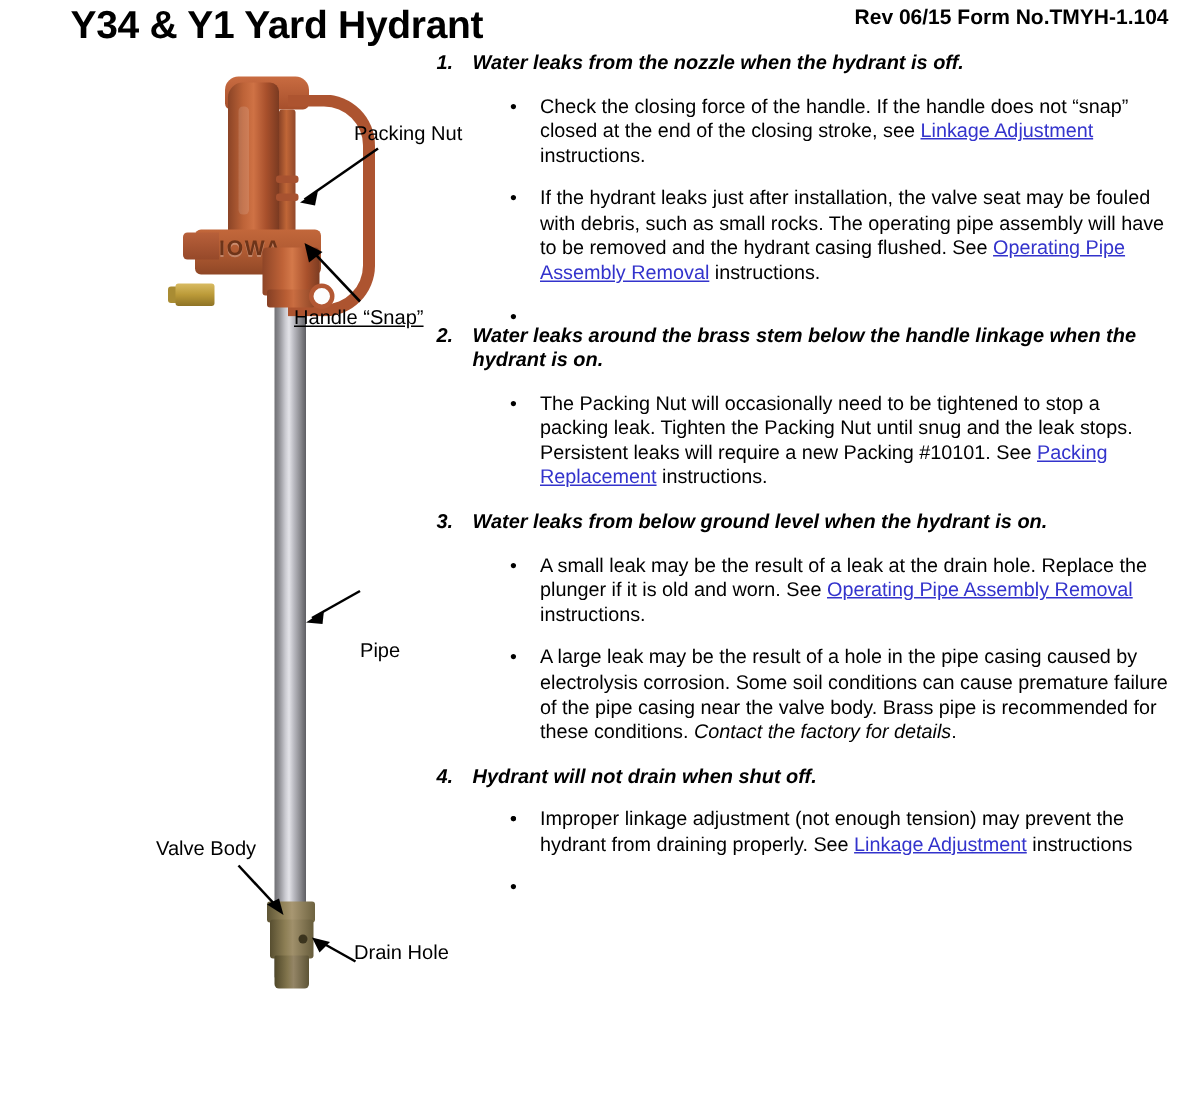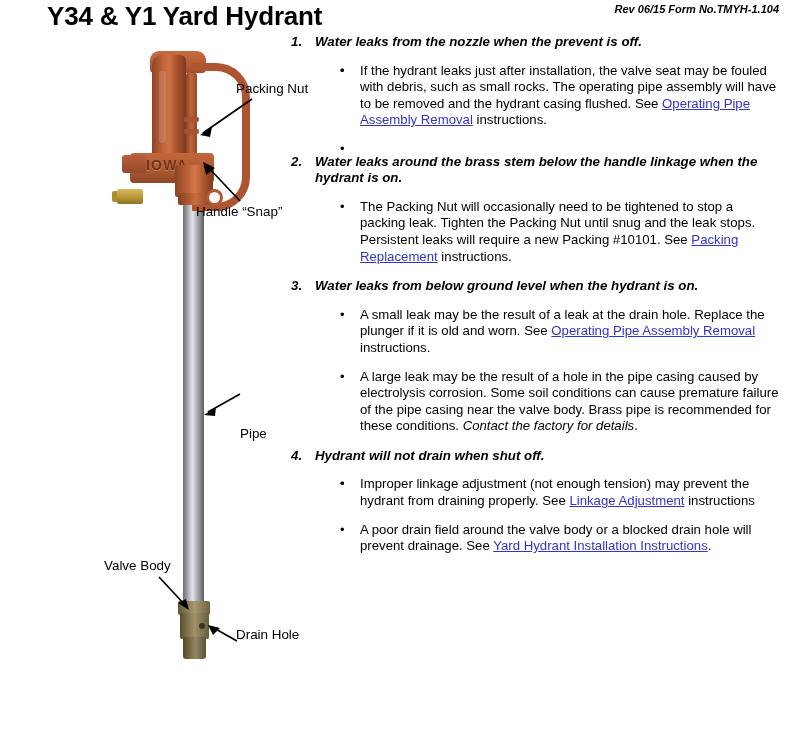--- a/index.html
+++ b/index.html
@@ -23,22 +23,21 @@
     top: 1px;
     font-size: 26px;
     font-weight: bold;
     letter-spacing: -0.2px;
     white-space: nowrap;
   }
   .rev-line {
     position: absolute;
     right: 10px;
     top: 3px;
-    font-size: 11px;
-    font-style: italic;
+    font-size: 14px;
     font-weight: bold;
     white-space: nowrap;
   }
 
   
   .content {
     position: absolute;
     left: 290px;
     top: 34px;
     width: 492px;
@@ -324,21 +323,21 @@
   <div class="valve-mid"></div>
   <div class="valve-low"></div>
   <div class="drain-dot"></div>
 
   <div class="callout" style="left:236px; top:36px;text-align:right;">Packing Nut</div>
   <svg class="arrow-svg" style="left:190px; top:48px;" width="66" height="50">
     <line x1="62" y1="6" x2="13" y2="40" stroke="#000" stroke-width="1.7"></line>
     <polygon points="10,42 22,34 20,44" fill="#000"></polygon>
   </svg>
 
-  <div class="callout" style="left:196px; top:159px;">Handle “Snap”</div>
+  <div class="callout" style="left:196px; top:159px;text-decoration:underline;">Handle “Snap”</div>
   <svg class="arrow-svg" style="left:196px; top:112px;" width="56" height="52">
     <line x1="44" y1="44" x2="10" y2="8" stroke="#000" stroke-width="1.7"></line>
     <polygon points="7,5 19,11 10,18" fill="#000"></polygon>
   </svg>
 
   <div class="callout" style="left:240px; top:335px;margin-top:46px;">Pipe</div>
   <svg class="arrow-svg" style="left:196px; top:345px;" width="48" height="28">
     <line x1="44" y1="4" x2="12" y2="22" stroke="#000" stroke-width="1.7"></line>
     <polygon points="8,25 20,17 19,26" fill="#000"></polygon>
   </svg>
@@ -353,25 +352,26 @@
   <svg class="arrow-svg" style="left:203px; top:578px;" width="38" height="22">
     <line x1="34" y1="18" x2="9" y2="4" stroke="#000" stroke-width="1.7"></line>
     <polygon points="5,2 17,5 10,12" fill="#000"></polygon>
   </svg>
 </div>
 
 <div class="content">
 
   <div class="num-item">
     <span class="num">1.</span>
-    <span class="num-text">Water leaks from the nozzle when the prevent is off.</span>
+    <span class="num-text">Water leaks from the nozzle when the hydrant is off.</span>
   </div>
   <ul class="bullet-list">
     <li class="bullet-item">
       <span class="dot">•</span>
+      <span><span>Check the closing force of the handle. If the handle does not “snap” closed at the end of the closing stroke, see </span><span class="lnk">Linkage Adjustment</span><span> instructions.</span></span>
     </li>
     <li class="bullet-item">
       <span class="dot">•</span>
       <span><span>If the hydrant leaks just after installation, the valve seat may be fouled with debris, such as small rocks. The operating pipe assembly will have to be removed and the hydrant casing flushed. See </span><span class="lnk">Operating Pipe Assembly Removal</span><span> instructions.</span></span>
     </li>
     <li class="bullet-item">
       <span class="dot">•</span>
     </li>
   </ul>
 
@@ -414,16 +414,15 @@
   <ul class="bullet-list">
     <li class="bullet-item">
       <span class="dot">•</span>
     </li>
     <li class="bullet-item">
       <span class="dot">•</span>
       <span><span>Improper linkage adjustment (not enough tension) may prevent the hydrant from draining properly. See </span><span class="lnk">Linkage Adjustment</span><span> instructions</span></span>
     </li>
     <li class="bullet-item">
       <span class="dot">•</span>
-      <span><span>A poor drain field around the valve body or a blocked drain hole will prevent drainage. See </span><span class="lnk">Yard Hydrant Installation Instructions</span><span>.</span></span>
     </li>
   </ul>
 </div>
 
 </body></html>

